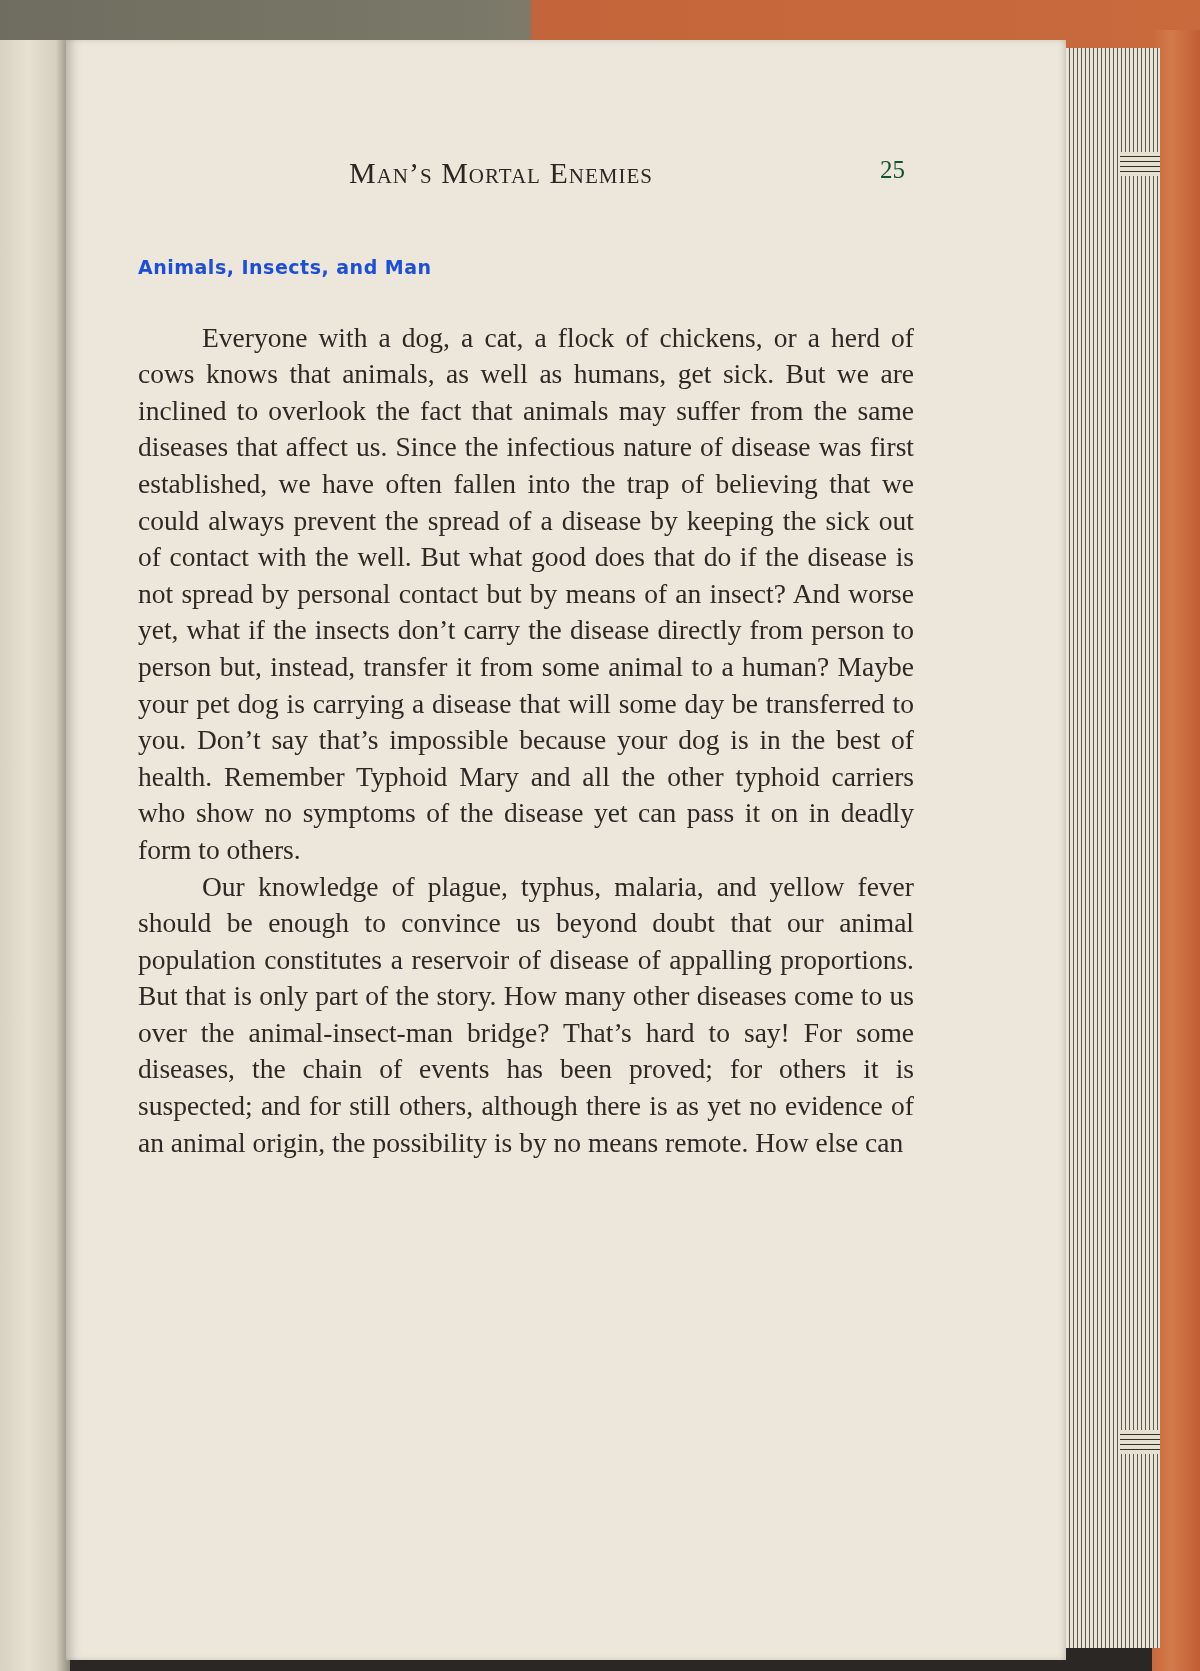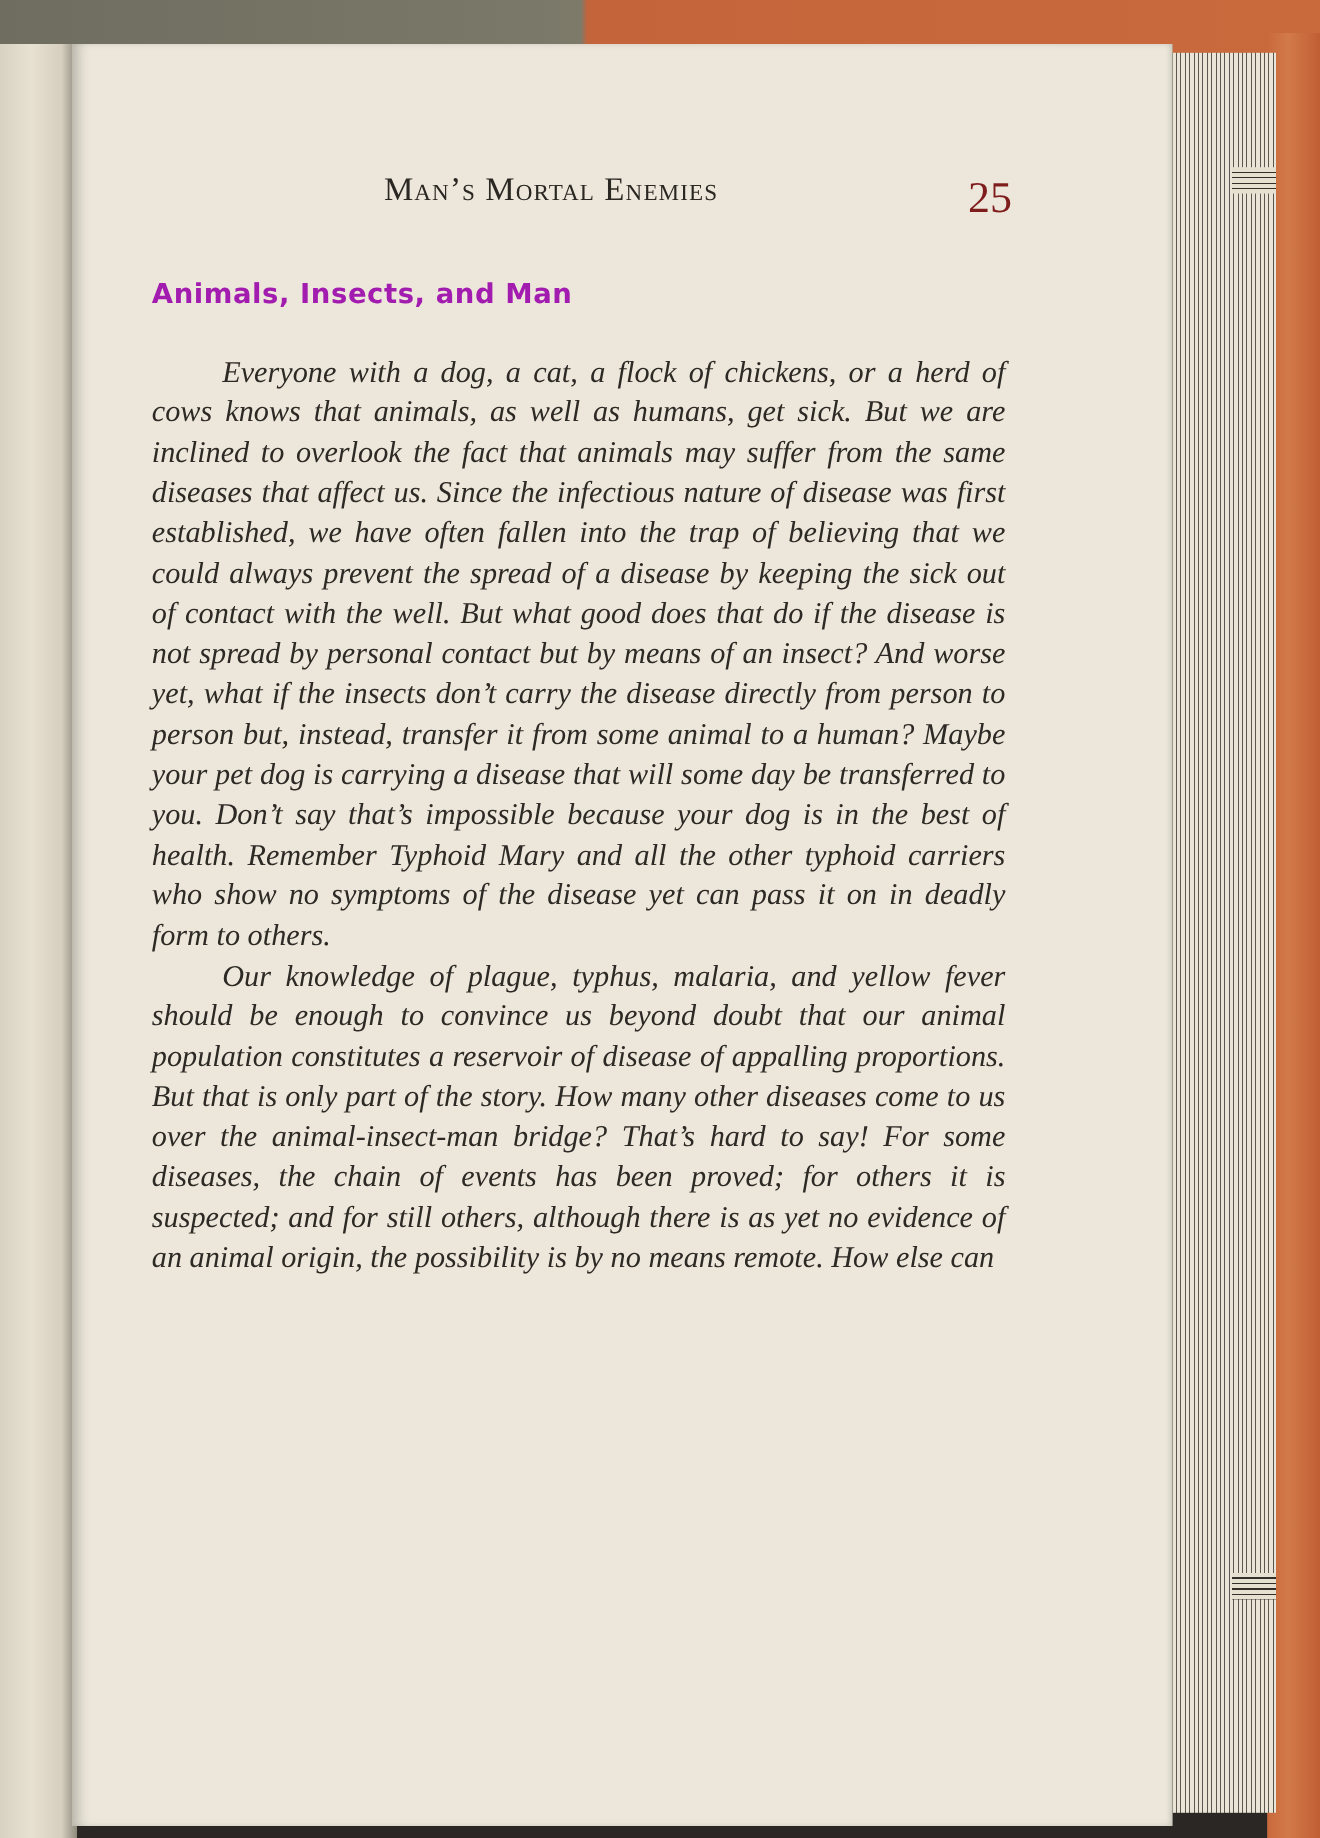--- a/index.html
+++ b/index.html
@@ -36,33 +36,33 @@
   }
   .running-head {
     position: absolute; left: 0; top: 116px; width: 1146px; height: 60px;
   }
   .running-title {
     position: absolute; left: 283px; top: 0;
     font-size: 30px; color: #2b2723; font-variant: small-caps; letter-spacing: 1px;
   }
   .page-number {
     position: absolute; left: 814px; top: 0;
-    font-size: 40px; color: #7f1d1d;
+    font-size: 25px; color: #14532d;
   }
   .text-block {
     position: absolute; left: 72px; top: 183px; width: 776px;
     color: #2d2925; font-size: 27.5px; line-height: 36.6px;
     text-align: justify;
   }
   .para { margin: 0; }
-  .para.indent { text-indent: 64px; font-style: italic; }
+  .para.indent { text-indent: 64px; }
   .heading {
     font-family: "DejaVu Sans", "Liberation Sans", sans-serif;
-    font-weight: bold; font-size: 25px; letter-spacing: 0.5px;
-    color: #a21caf; margin: 26px 0 34px 0;
+    font-weight: bold; font-size: 19px; letter-spacing: 0.5px;
+    color: #1d4ed8; margin: 26px 0 34px 0;
   }
 </style>
 </head>
 <body>
 
 <div class="cover-top"></div>
 <div class="cover-right"></div>
 <div class="cover-left"></div>
 <div class="page-edges"></div>
 <div class="edge-bands" style="top:152px"></div>

